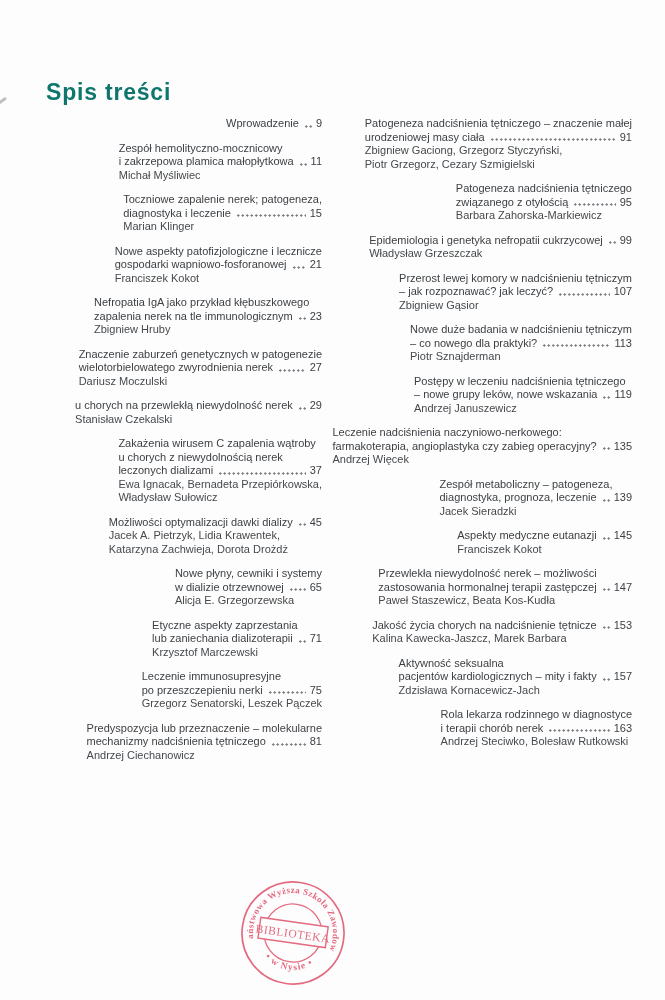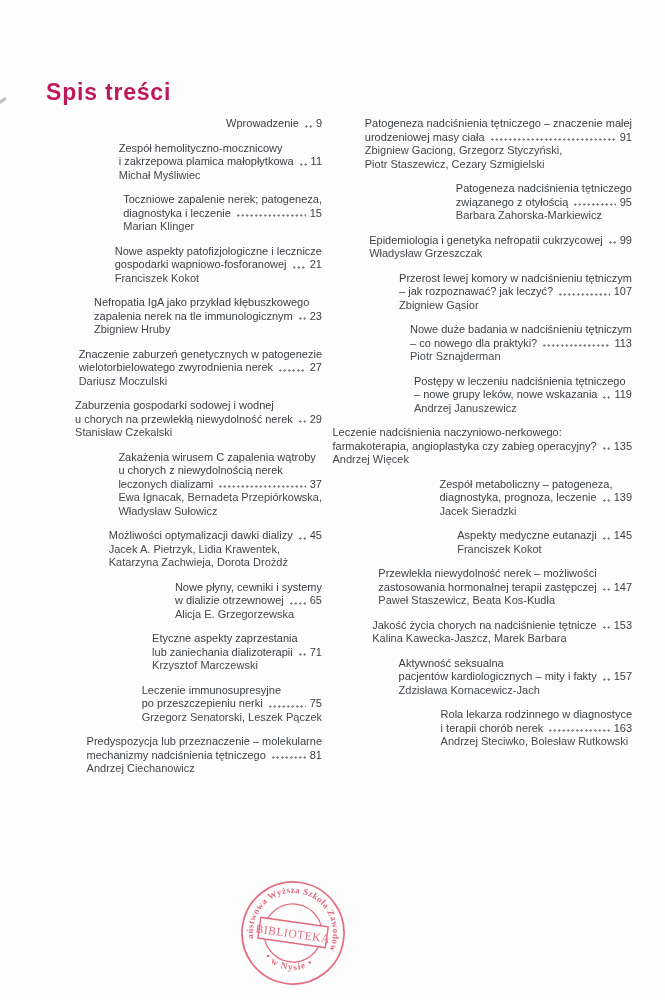--- a/index.html
+++ b/index.html
@@ -4,21 +4,21 @@
 <style>
   html,body{margin:0;padding:0;}
   body{
     width:665px;height:1000px;position:relative;overflow:hidden;
     background:#fdfdfd;
     font-family:"Liberation Sans","DejaVu Sans",sans-serif;
     color:#3b3f43;
   }
   .page-title{
     position:absolute;left:46px;top:64px;
-    font-size:23px;font-weight:bold;letter-spacing:.8px;color:#be185d;
+    font-size:23px;font-weight:bold;letter-spacing:.8px;color:#0f766e;
   }
   .toc{
     position:absolute;left:37px;top:117px;width:595px;
     display:flex;gap:25px;
   }
   .col{width:285px;display:flex;flex-direction:column;align-items:flex-end;}
   .entry{margin-bottom:11px;}
   .t-line{
     font-size:11px;line-height:13.5px;white-space:nowrap;color:#3b3f43;
   }
@@ -112,21 +112,20 @@
       <div class="entry">
         <div class="t-line">Znaczenie zaburzeń genetycznych w patogenezie</div>
         <div class="t-row">
           <span class="t-line">wielotorbielowatego zwyrodnienia nerek</span>
           <span class="leader"></span>
           <span class="pg">27</span>
         </div>
         <div class="authors">Dariusz Moczulski</div>
       </div>
       <div class="entry">
-        <div class="t-line">Zaburzenia gospodarki sodowej i wodnej</div>
         <div class="t-row">
           <span class="t-line">u chorych na przewlekłą niewydolność nerek</span>
           <span class="leader"></span>
           <span class="pg">29</span>
         </div>
         <div class="authors">Stanisław Czekalski</div>
       </div>
       <div class="entry">
         <div class="t-line">Zakażenia wirusem C zapalenia wątroby</div>
         <div class="t-line">u chorych z niewydolnością nerek</div>
@@ -186,21 +185,21 @@
     </div>
   <div class="col" id="col-right">
       <div class="entry">
         <div class="t-line">Patogeneza nadciśnienia tętniczego – znaczenie małej</div>
         <div class="t-row">
           <span class="t-line">urodzeniowej masy ciała</span>
           <span class="leader"></span>
           <span class="pg">91</span>
         </div>
         <div class="authors">Zbigniew Gaciong, Grzegorz Styczyński,</div>
-        <div class="authors">Piotr Staszewicz, Cezary Szmigielski</div>
+        <div class="authors">Piotr Grzegorz, Cezary Szmigielski</div>
       </div>
       <div class="entry">
         <div class="t-line">Patogeneza nadciśnienia tętniczego</div>
         <div class="t-row">
           <span class="t-line">związanego z otyłością</span>
           <span class="leader"></span>
           <span class="pg">95</span>
         </div>
         <div class="authors">Barbara Zahorska-Markiewicz</div>
       </div>

